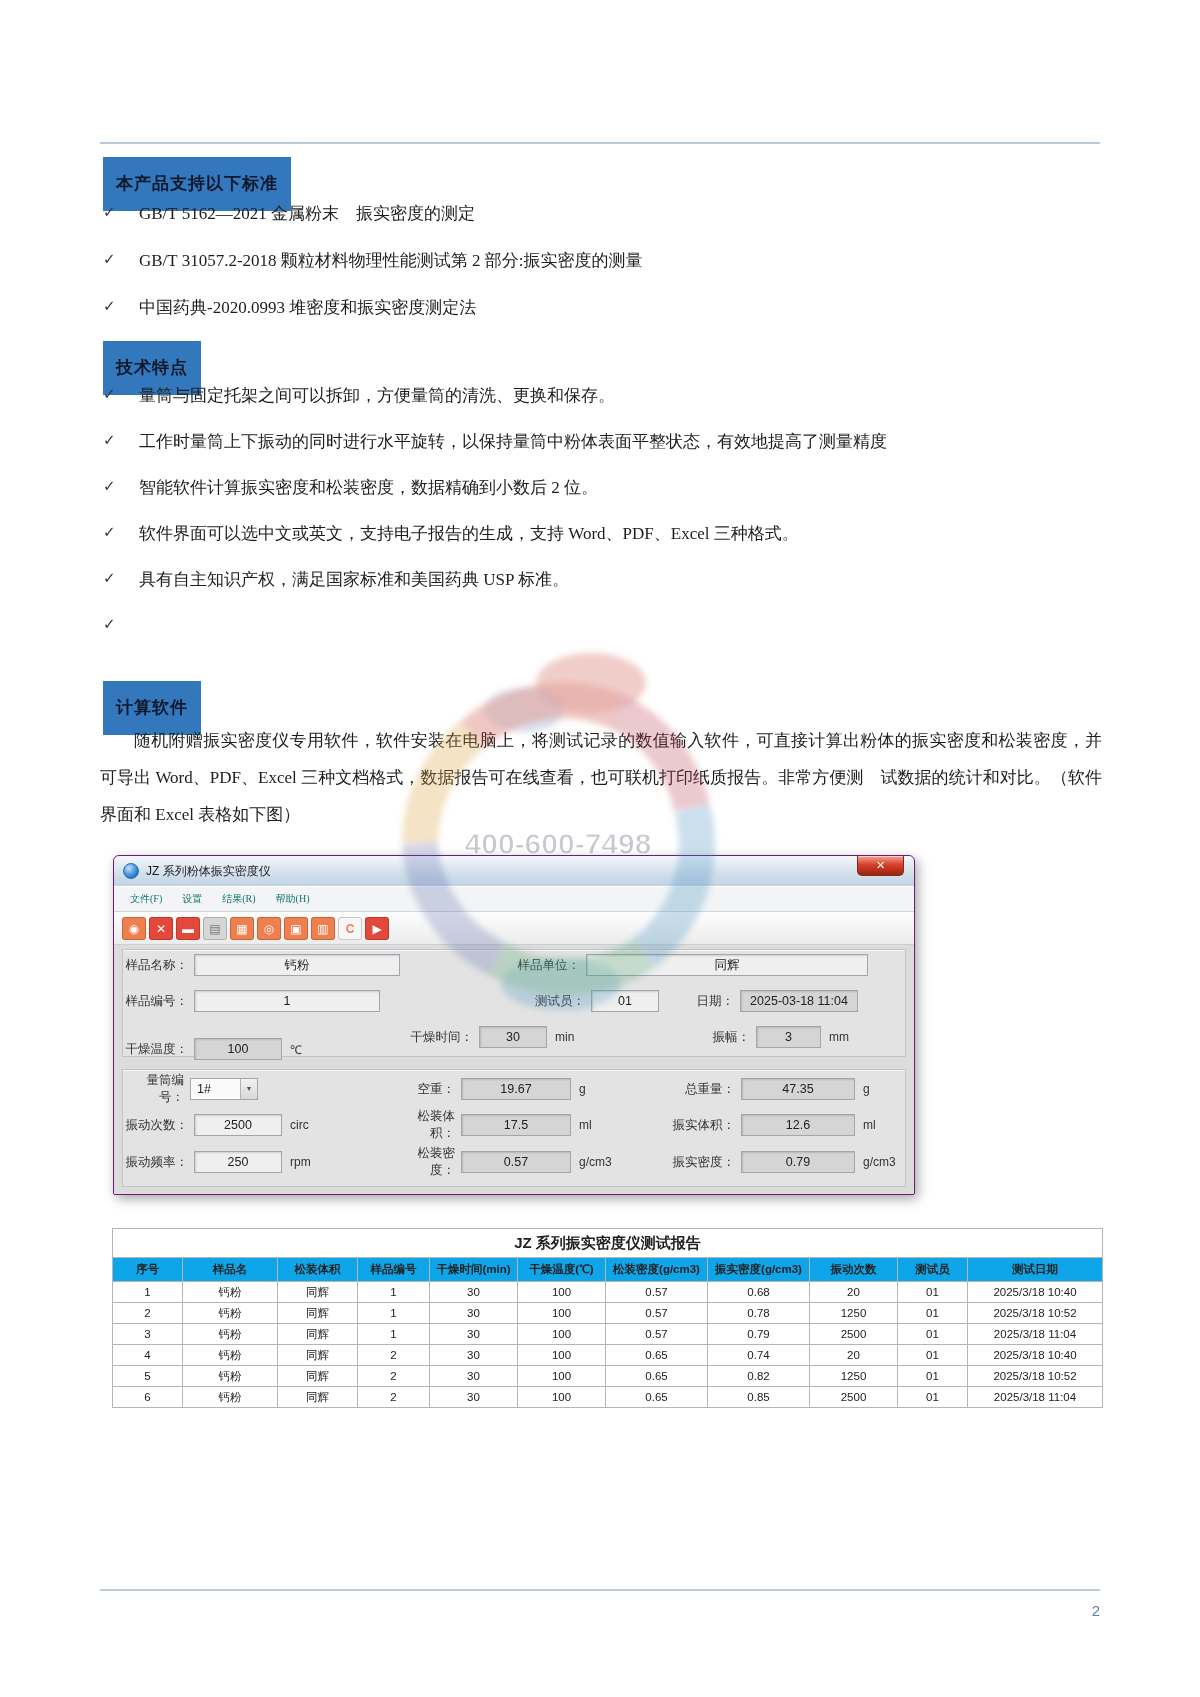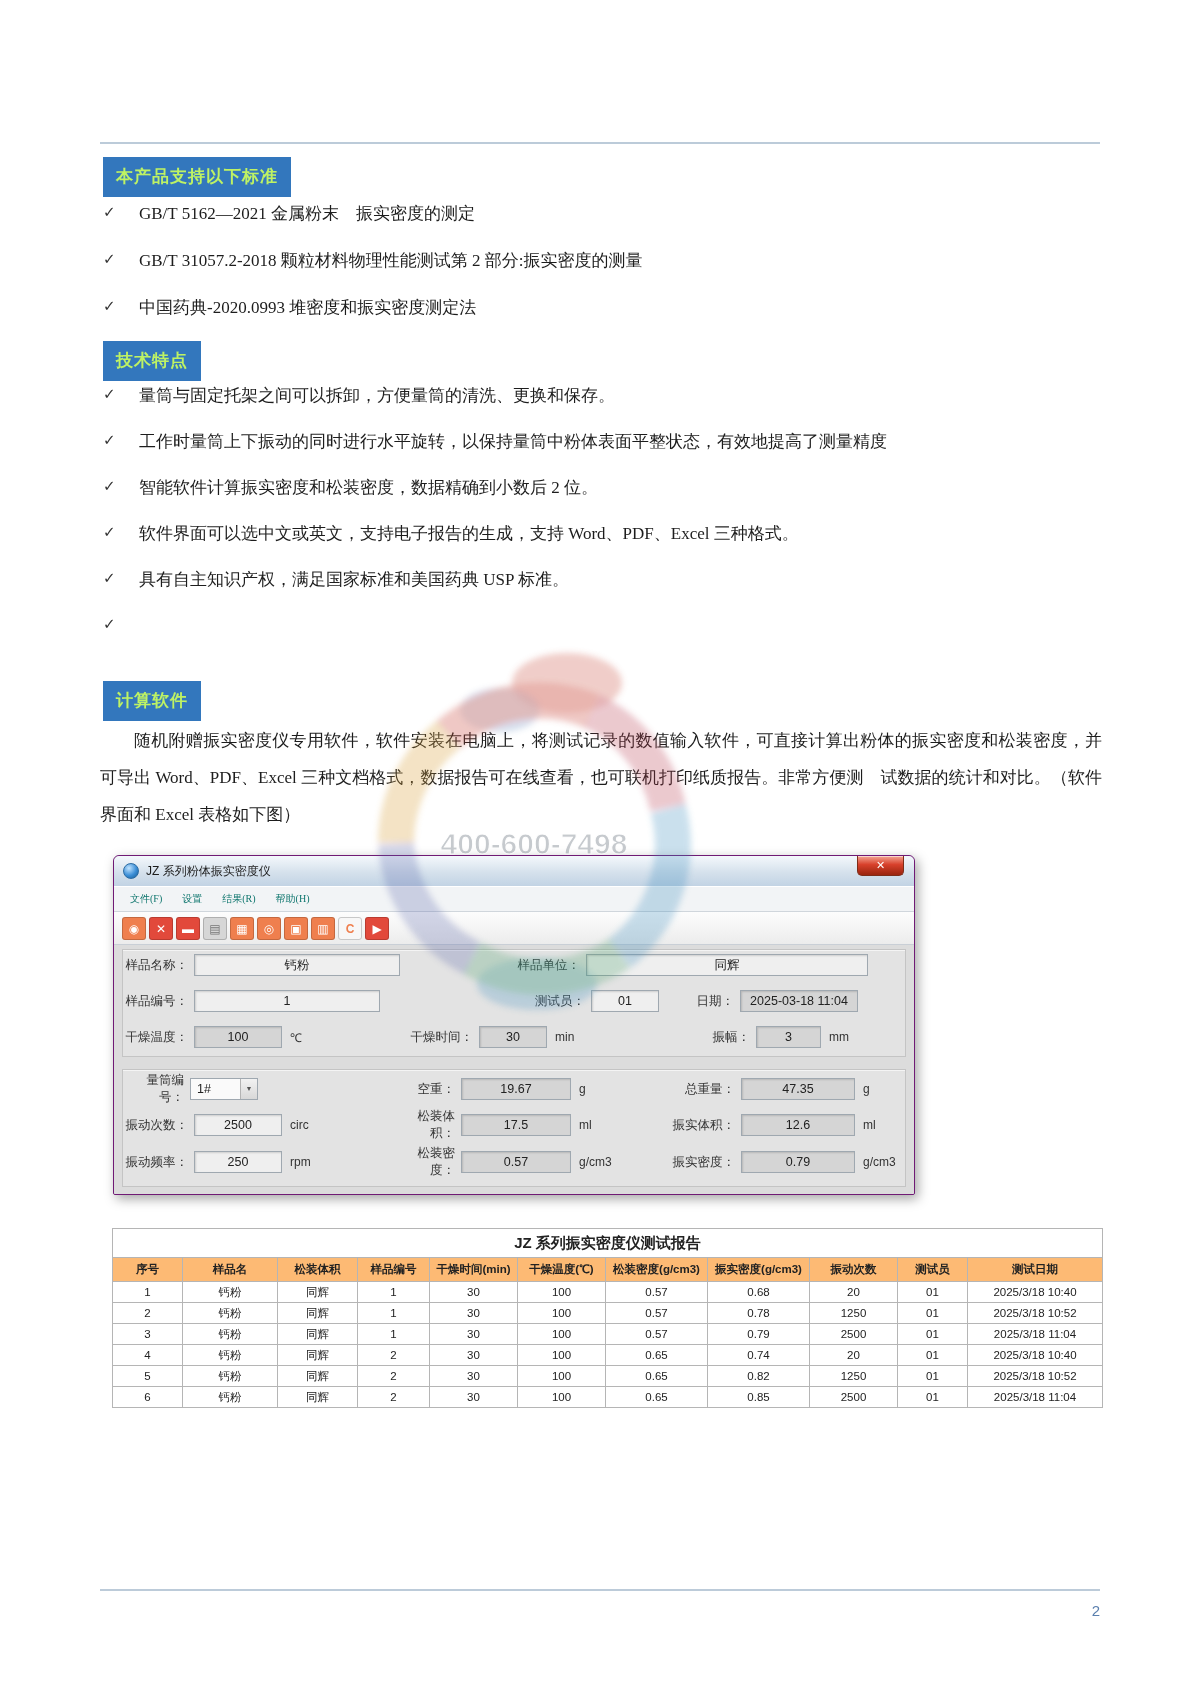--- a/index.html
+++ b/index.html
@@ -5,22 +5,22 @@
   html,body { margin:0; padding:0; background:#ffffff; }
   .page {
     position:relative; width:1200px; height:1697px; background:#fff;
     overflow:hidden; font-family:"Liberation Sans", sans-serif; color:#222;
   }
   .rule { position:absolute; left:100px; width:1000px; height:2px; background:var(--rule,#bccbd9); }
   .rule-top { top:142px; }
   .rule-bottom { top:1589px; }
 
   .badge {
-    position:absolute; left:103px; background:var(--accent,#3377bd); color:#bef264;
-    font-weight:bold; font-size:17px; line-height:30px; padding:5px 13px; letter-spacing:1px;
+    position:absolute; left:103px; background:var(--accent,#3377bd); color:#0f172a;
+    font-weight:bold; font-size:17px; line-height:30px; padding:12px 13px; letter-spacing:1px;
   }
   .badge-standards { top:157px; }
   .badge-features  { top:341px; }
   .badge-software  { top:681px; }
 
   .checklist {
     position:absolute; left:103px; width:1000px; list-style:none; margin:0; padding:0;
     font-size:17px; color:#1d1d1d; font-family:"Liberation Serif", serif;
   }
   .checklist li { display:flex; align-items:flex-start; }
@@ -107,26 +107,26 @@
     font-size:7px; line-height:20px; text-align:center; color:#555;
   }
 
   
   .report {
     position:absolute; left:112px; top:1228px; width:990px; border-collapse:collapse;
     font-size:11.5px; color:#222; table-layout:fixed; background:#fff;
   }
   .report th, .report td { border:1px solid #b5b5b5; text-align:center; padding:0; overflow:hidden; white-space:nowrap; }
   .report .title-row th { height:28px; font-size:15px; font-weight:bold; background:#fff; }
-  .report thead tr.head-row th { height:23px; font-weight:bold; background:#fdba74; }
+  .report thead tr.head-row th { height:23px; font-weight:bold; background:#0ea5e9; }
   .report tbody td { height:20px; background:#fff; }
 
   
   .watermark {
-    position:absolute; left:352px; top:628px; width:364px; height:400px;
+    position:absolute; left:376px; top:628px; width:364px; height:400px;
     opacity:.5; pointer-events:none; z-index:20;
   }
   .wm-phone { font-family:"Liberation Sans", sans-serif; }
 
   .page-num { position:absolute; right:100px; top:1602px; font-size:15px; color:#5a7fae; }
 </style>
 </head>
 <body>
 
 <div class="page">
@@ -226,21 +226,21 @@
       </div>
       <div class="fg" style="left:409px;top:44px">
         <span class="fl" style="width:68px">测试员：</span>
         <span class="fi" style="width:68px">01</span>
       </div>
       <div class="fg" style="left:556px;top:44px">
         <span class="fl" style="width:70px">日期：</span>
         <span class="fi ro" style="width:118px">2025-03-18  11:04</span>
       </div>
 
-      <div class="fg" style="left:8px;top:80px">
+      <div class="fg" style="left:8px;top:92px">
         <span class="fl" style="width:72px">干燥温度：</span>
         <span class="fi ro" style="width:88px">100</span>
         <span class="fu">℃</span>
       </div>
       <div class="fg" style="left:295px;top:80px">
         <span class="fl" style="width:70px">干燥时间：</span>
         <span class="fi ro" style="width:68px">30</span>
         <span class="fu">min</span>
       </div>
       <div class="fg" style="left:574px;top:80px">

